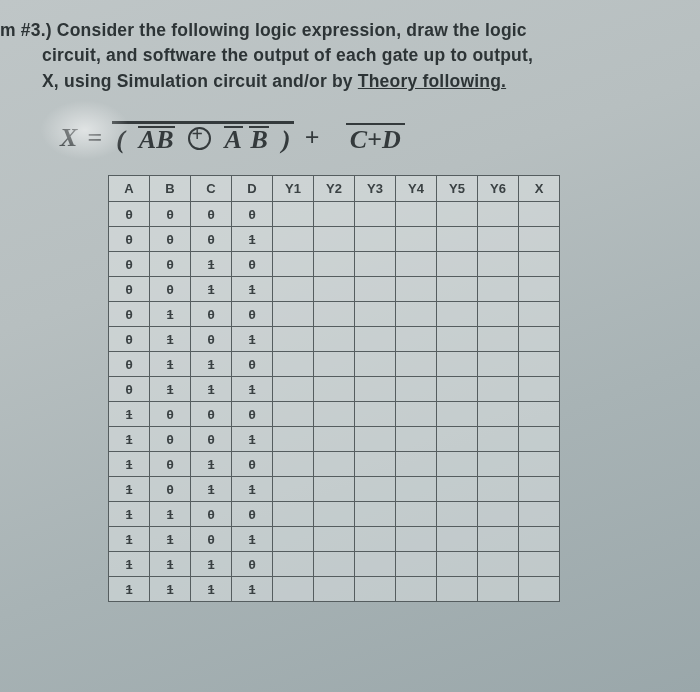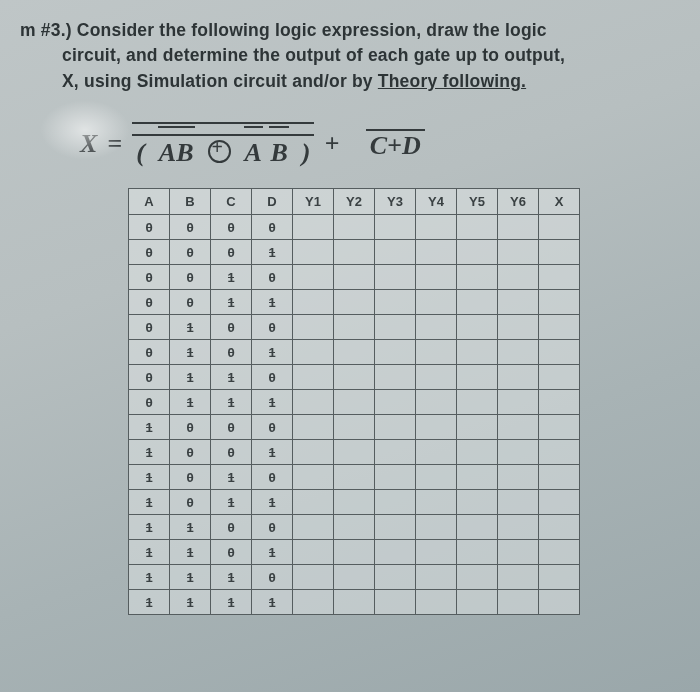--- a/index.html
+++ b/index.html
@@ -6,21 +6,20 @@
   body{
     width:700px;height:692px;
     background:linear-gradient(160deg,#bfc6c7 0%,#b7bfc0 35%,#a8b3b5 65%,#9aa7aa 100%);
     font-family:Verdana,Geneva,sans-serif;
     color:#333a3d;
     overflow:hidden;
     position:relative;
   }
   .page{
     padding:18px 26px 0 0;
-    margin-left:20px;
   }
   .problem{
     padding-left:42px;
     text-indent:-42px;
     font-size:17.5px;
     font-weight:bold;
     line-height:1.45;
     letter-spacing:.2px;
     text-align:justify;
     color:#2d3436;
@@ -54,21 +53,21 @@
     border-radius:50%;
     width:19px;height:19px;
     line-height:14px;
     text-align:center;
     font-style:normal;
     font-size:20px;
     vertical-align:-2px;
     position:relative;
   }
   .xor::before{content:"+";position:absolute;left:2px;top:-2px;font-weight:bold}
-  .sbar{display:inline-block;border-top:2.2px solid #343a3c;padding:13px 1px 0 1px;line-height:.9}
+  .sbar{display:inline-block;border-top:2.2px solid #343a3c;padding:0 1px 0 1px;line-height:.9}
 
   
   .tbl-wrap{
     margin-left:108px;
   }
   table{
     border-collapse:collapse;
     background:rgba(230,234,234,.45);
   }
   th,td{
@@ -100,21 +99,21 @@
   }
 </style>
 </head>
 <body>
 
 <div class="page">
 
   <div class="problem">
     <span class="num">m #3.)</span>
     <span>Consider the following logic expression, draw the logic</span><br>
-    <span>circuit, and determine the output of each gate up to output,</span><br>
+    <span>circuit, and software the output of each gate up to output,</span><br>
     <span>X, using Simulation circuit and/or by </span><span class="under">Theory following.</span>
   </div>
 
   <div class="glare"></div>
 
   <div class="eq">
     <span class="sym">X</span>
     <span>=</span>
     
     <span class="frac-wrap">

